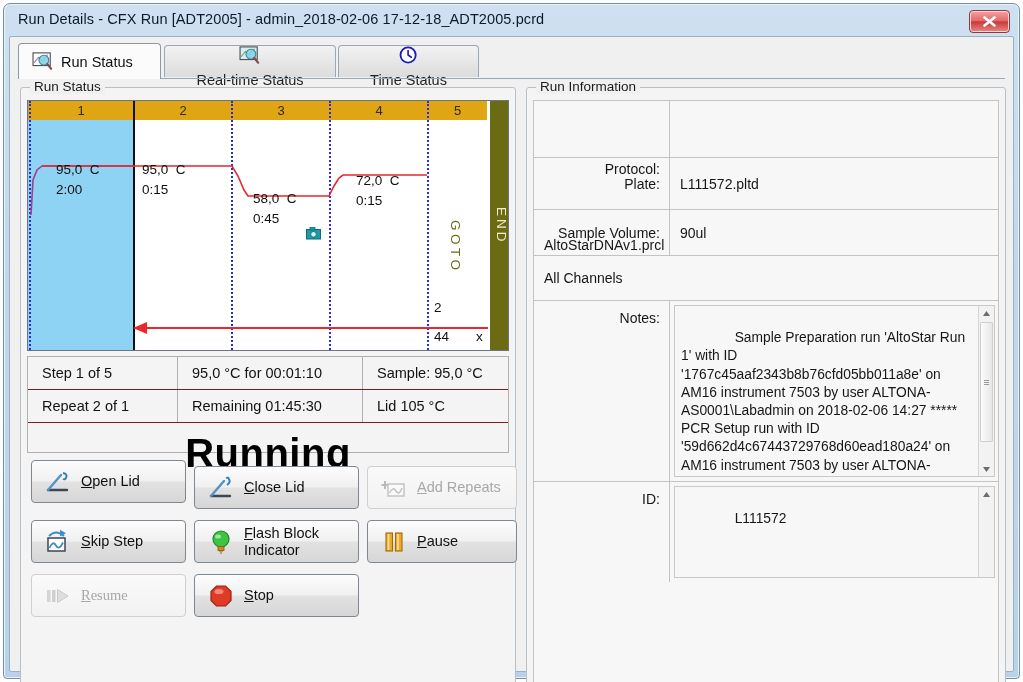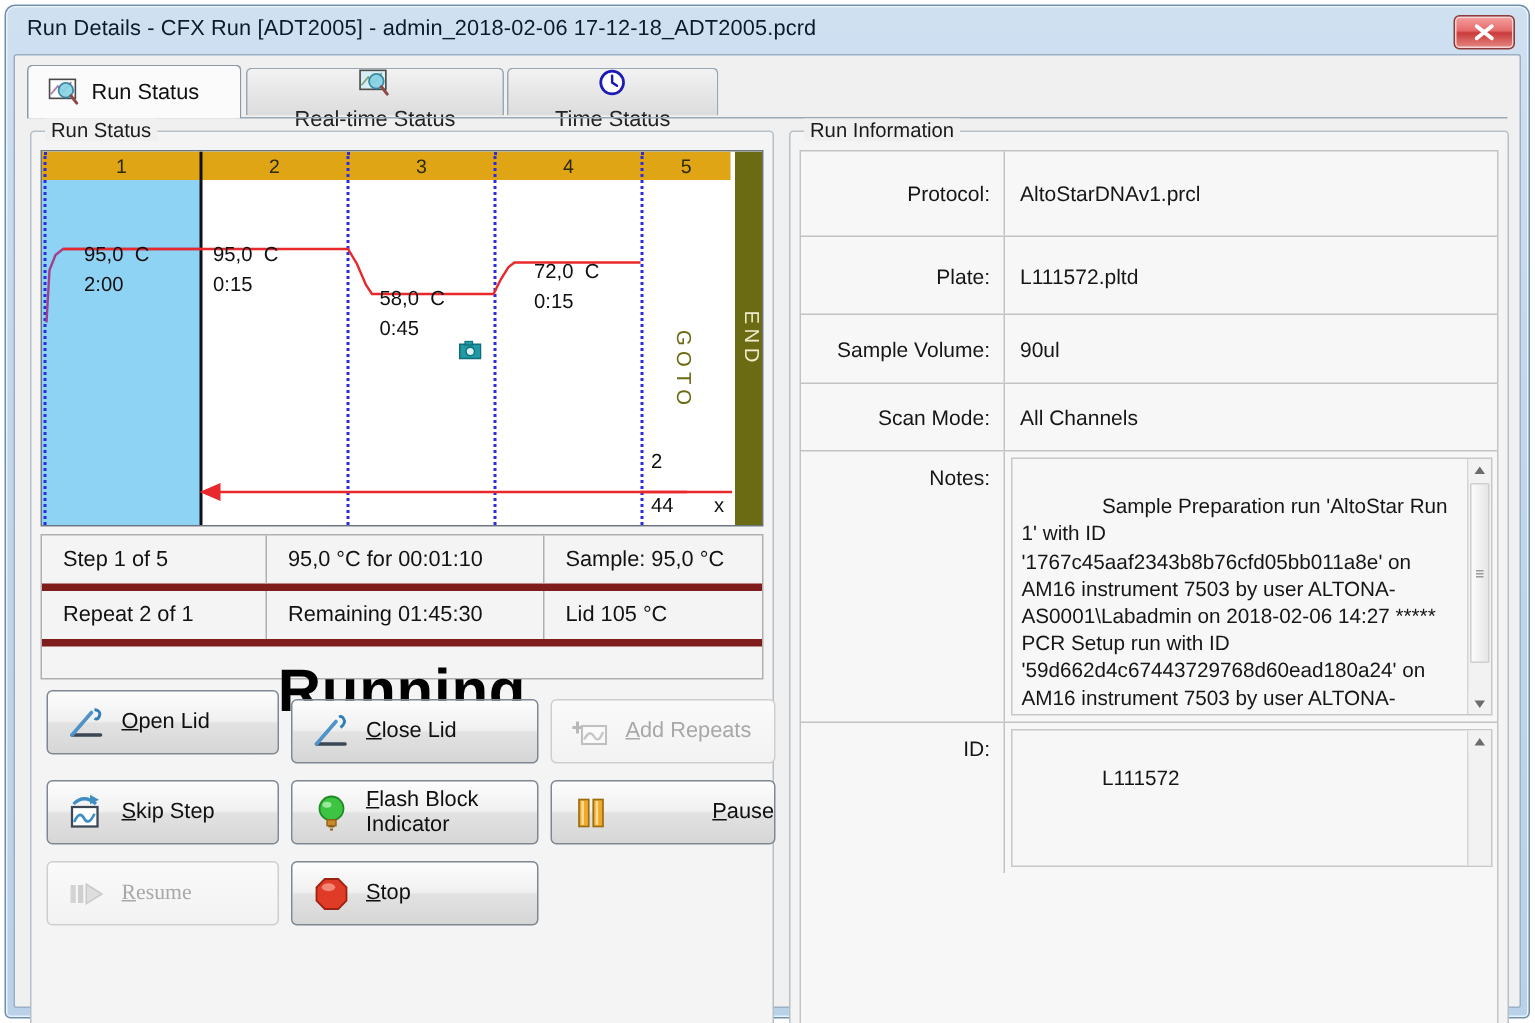--- a/index.html
+++ b/index.html
@@ -98,21 +98,21 @@
     position:absolute;writing-mode:vertical-rl;font-size:13.5px;color:#6b6b14;
     letter-spacing:3.5px;
   }
   .lbl{position:absolute;font-size:13.5px;color:#101010;white-space:nowrap;}
 
   
   .status-table{
     position:absolute;left:6px;top:268px;right:6px;height:97px;
     border:1px solid #b0b0b0;box-sizing:border-box;background:#f4f4f4;
   }
-  .st-row{display:flex;height:32px;border-bottom:5px solid #7f1d1d;text-align:right;}
+  .st-row{display:flex;height:32px;border-bottom:1px solid #7f1d1d;text-align:right;}
   .st-cell{
     box-sizing:border-box;border-right:1px solid #b0b0b0;
     display:flex;align-items:center;padding-left:14px;
     font-size:14.5px;color:#121212;
   }
   .st-cell:last-child{border-right:none;}
   .st-running{
     height:60px;display:flex;align-items:center;justify-content:center;
     font-size:40px;font-weight:bold;color:#000;letter-spacing:0.5px;
   }
@@ -346,21 +346,21 @@
           <circle cx="13" cy="10" r="8" fill="#3dc443" stroke="#1f8a26" stroke-width="1.2"></circle>
           <ellipse cx="10" cy="7.5" rx="3" ry="2" fill="#a9eeab" opacity="0.85"></ellipse>
           <rect x="10" y="17.5" width="6" height="4" fill="#c78b2e" stroke="#8f5f15" stroke-width="0.9"></rect>
           <path d="M11 22 L15 22 M12 24 L14 24" stroke="#8f5f15" stroke-width="1.2"></path>
         </svg>
         <span class="btxt">
           <span class="u">F</span>lash Block<br>Indicator
         </span>
       </div>
 
-      <div class="btn" style="left:346px;top:432px;width:150px;justify-content:space-between;">
+      <div class="btn" style="left:346px;top:432px;width:150px;">
         <svg class="bi" viewBox="0 0 26 26">
           <rect x="5" y="4" width="6.5" height="18" fill="#f0a82a" stroke="#9a6d0e" stroke-width="1.1"></rect>
           <rect x="14.5" y="4" width="6.5" height="18" fill="#f0a82a" stroke="#9a6d0e" stroke-width="1.1"></rect>
           <rect x="6.6" y="5" width="1.7" height="16" fill="#ffe2a6" opacity="0.9"></rect>
           <rect x="16.1" y="5" width="1.7" height="16" fill="#ffe2a6" opacity="0.9"></rect>
         </svg>
         <span class="btxt"><span class="u">P</span>ause</span>
       </div>
 
       <div class="btn disabled" style="left:10px;top:486px;width:155px;font-family:Liberation Serif, serif;">
@@ -379,37 +379,36 @@
         </svg>
         <span class="btxt"><span class="u">S</span>top</span>
       </div>
     </div>
 
     <div class="group" style="left:516px;top:50px;width:480px;height:607px;">
       <div class="group-legend">Run Information</div>
 
       <div class="ri-table">
 
-        <div class="ri-row" style="height:57px;">
+        <div class="ri-row" style="height:57px;flex-direction:column;">
           <div class="ri-key">Protocol:</div>
           <div class="ri-val">AltoStarDNAv1.prcl</div>
         </div>
 
         <div class="ri-row" style="height:52px;">
           <div class="ri-key">Plate:</div>
           <div class="ri-val">L111572.pltd</div>
         </div>
 
         <div class="ri-row" style="height:46px;">
           <div class="ri-key">Sample Volume:</div>
           <div class="ri-val">90ul</div>
         </div>
 
         <div class="ri-row" style="height:45px;">
-          <div class="ri-key">Scan Mode:</div>
           <div class="ri-val">All Channels</div>
         </div>
 
 
         <div class="ri-row" style="height:181px;">
           <div class="ri-key top">Notes:</div>
           <div class="ri-val boxed">
             <div class="txtbox">
               <span>Sample Preparation run 'AltoStar Run 1' with ID '1767c45aaf2343b8b76cfd05bb011a8e' on AM16 instrument 7503 by user ALTONA-AS0001\Labadmin on 2018-02-06 14:27 ***** PCR Setup run with ID '59d662d4c67443729768d60ead180a24' on AM16 instrument 7503 by user ALTONA-AS0001\Labadmin on 2018-02-09</span>
               <div class="sbar">

